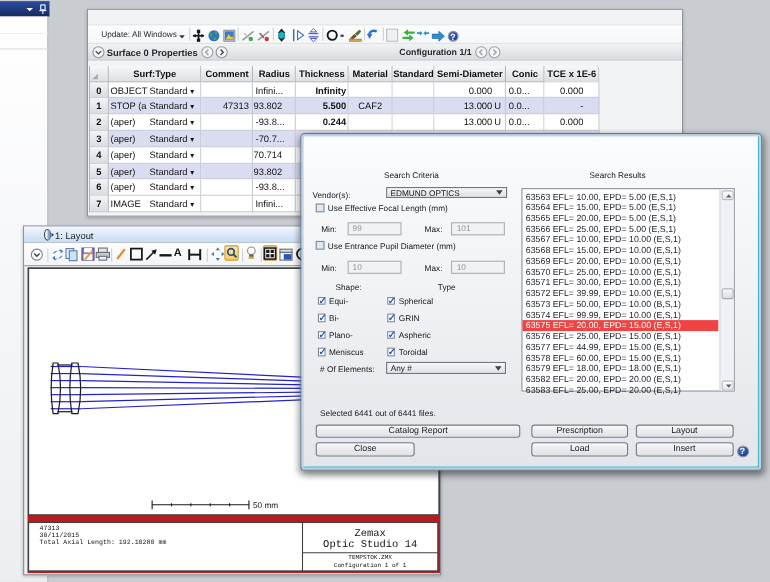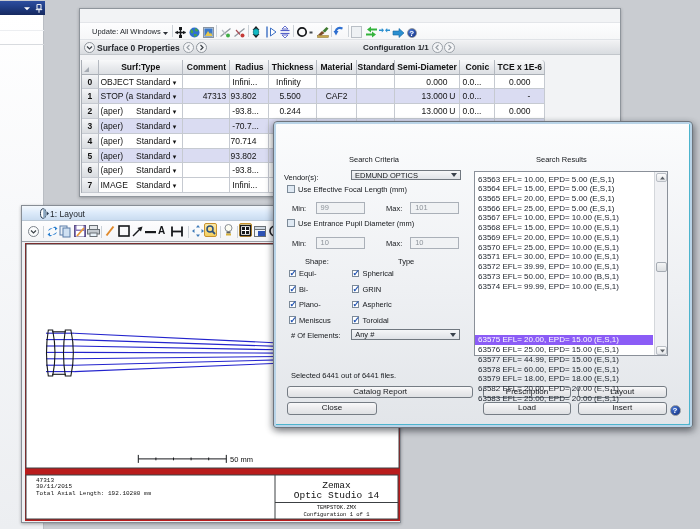--- a/index.html
+++ b/index.html
@@ -36,21 +36,21 @@
 .lav  { background:#dadcf2; }
 .wht  { background:#ffffff; }
 
 .c0{left:0;width:17.2px;} .c1{left:17.2px;width:84.5px;} .c2{left:101.7px;width:46.8px;}
 .c3{left:148.5px;width:39.2px;} .c4{left:187.7px;width:47.2px;} .c5{left:234.9px;width:40.8px;}
 .c6{left:275.7px;width:37.2px;} .c7{left:312.9px;width:65.8px;} .c8{left:378.7px;width:34.7px;}
 .c9{left:413.4px;width:50.2px;}
 .st  { padding-left:1.5px; }
 .st .dd { position:absolute; left:37px; top:0; }
 .num { text-align:right; }
-.pr12{ padding-right:12px; } .pr15{ padding-right:15px; } .pr3{ padding-right:3px; } .pr14{ padding-right:14px; }
+.pr12{ padding-right:12px; } .pr15{ padding-right:1px;font-weight:bold; } .pr3{ padding-right:3px; } .pr14{ padding-right:14px; }
 .pl  { text-align:left; padding-left:2px; }
 .ctr { text-align:center; }
 .uflag { position:absolute; right:4px; top:0; }
 
 
 #layoutwin { position:absolute; left:21px; top:205px; width:379.5px; height:317.5px;
   background:#eef0f2; border:1px solid #878d95; box-shadow:0 1px 3px rgba(0,0,0,0.3); }
 #lw-title { position:absolute; left:0; top:0; width:100%; height:15px;
   background:linear-gradient(180deg,#f3f8fd 0%,#dceafa 50%,#cadcf0 100%); border-bottom:1px solid #b9c6d4;
   font-size:8.5px; color:#1d2126; }
@@ -75,21 +75,21 @@
 .tbox { position:absolute; width:49.3px; height:12.4px; background:#f0f2f4; border:1px solid #aab0b8;
   font-size:7.5px; color:#8d939a; line-height:10.5px; padding-left:4px; }
 .cb { position:absolute; width:7.5px; height:7.5px; background:#fff; border:1px solid #7c8a98; }
 .cb.un { background:#dfe9f3; }
 .cb.ck::after { content:"\2713"; position:absolute; left:0px; top:-2.5px; font-size:9px; font-weight:bold; color:#2456b4; }
 .btn { position:absolute; height:12.4px; background:linear-gradient(180deg,#f9f9fa 0%,#ececee 45%,#dfe1e4 100%);
   border:1px solid #757c84; border-radius:3px; font-size:8px; color:#15181c; text-align:center; line-height:10.5px; }
 #listbox { position:absolute; left:200px; top:49px; width:194px; height:185px; background:#fff; padding-top:2.5px;
   border:1px solid #8a9099; font-size:8px; color:#1a2029; }
 .li { height:9.74px; line-height:9.74px; padding-left:3px; white-space:nowrap; overflow:hidden; width:178px;}
-.li.sel { background:#8b5cf6; color:#fff;margin-top:44px; }
+.li.sel { background:#ef4444; color:#fff; }
 #sbar { position:absolute; right:0; top:0; width:13px; height:183px; background:#f0f1f4; border-left:1px solid #d4d7db;}
 .sbtn { position:absolute; left:0.5px; width:11.5px; height:9px; background:linear-gradient(180deg,#fdfdfd,#e4e6e9);
   border:1px solid #b9bec5; border-radius:2px; }
 #sthumb { position:absolute; left:0.5px; top:90px; width:11.5px; height:9.5px;
   background:linear-gradient(180deg,#f4f5f6,#dcdfe2); border:1px solid #a6acb4; border-radius:2px;}
 .helpq { position:absolute; width:11px; height:11px; border-radius:50%;
   background:radial-gradient(circle at 35% 30%,#4a79d6,#1d3f95 70%); border:1px solid #8e949b;
   color:#fff; font-size:8px; font-weight:bold; text-align:center; line-height:10px; }
 
 

